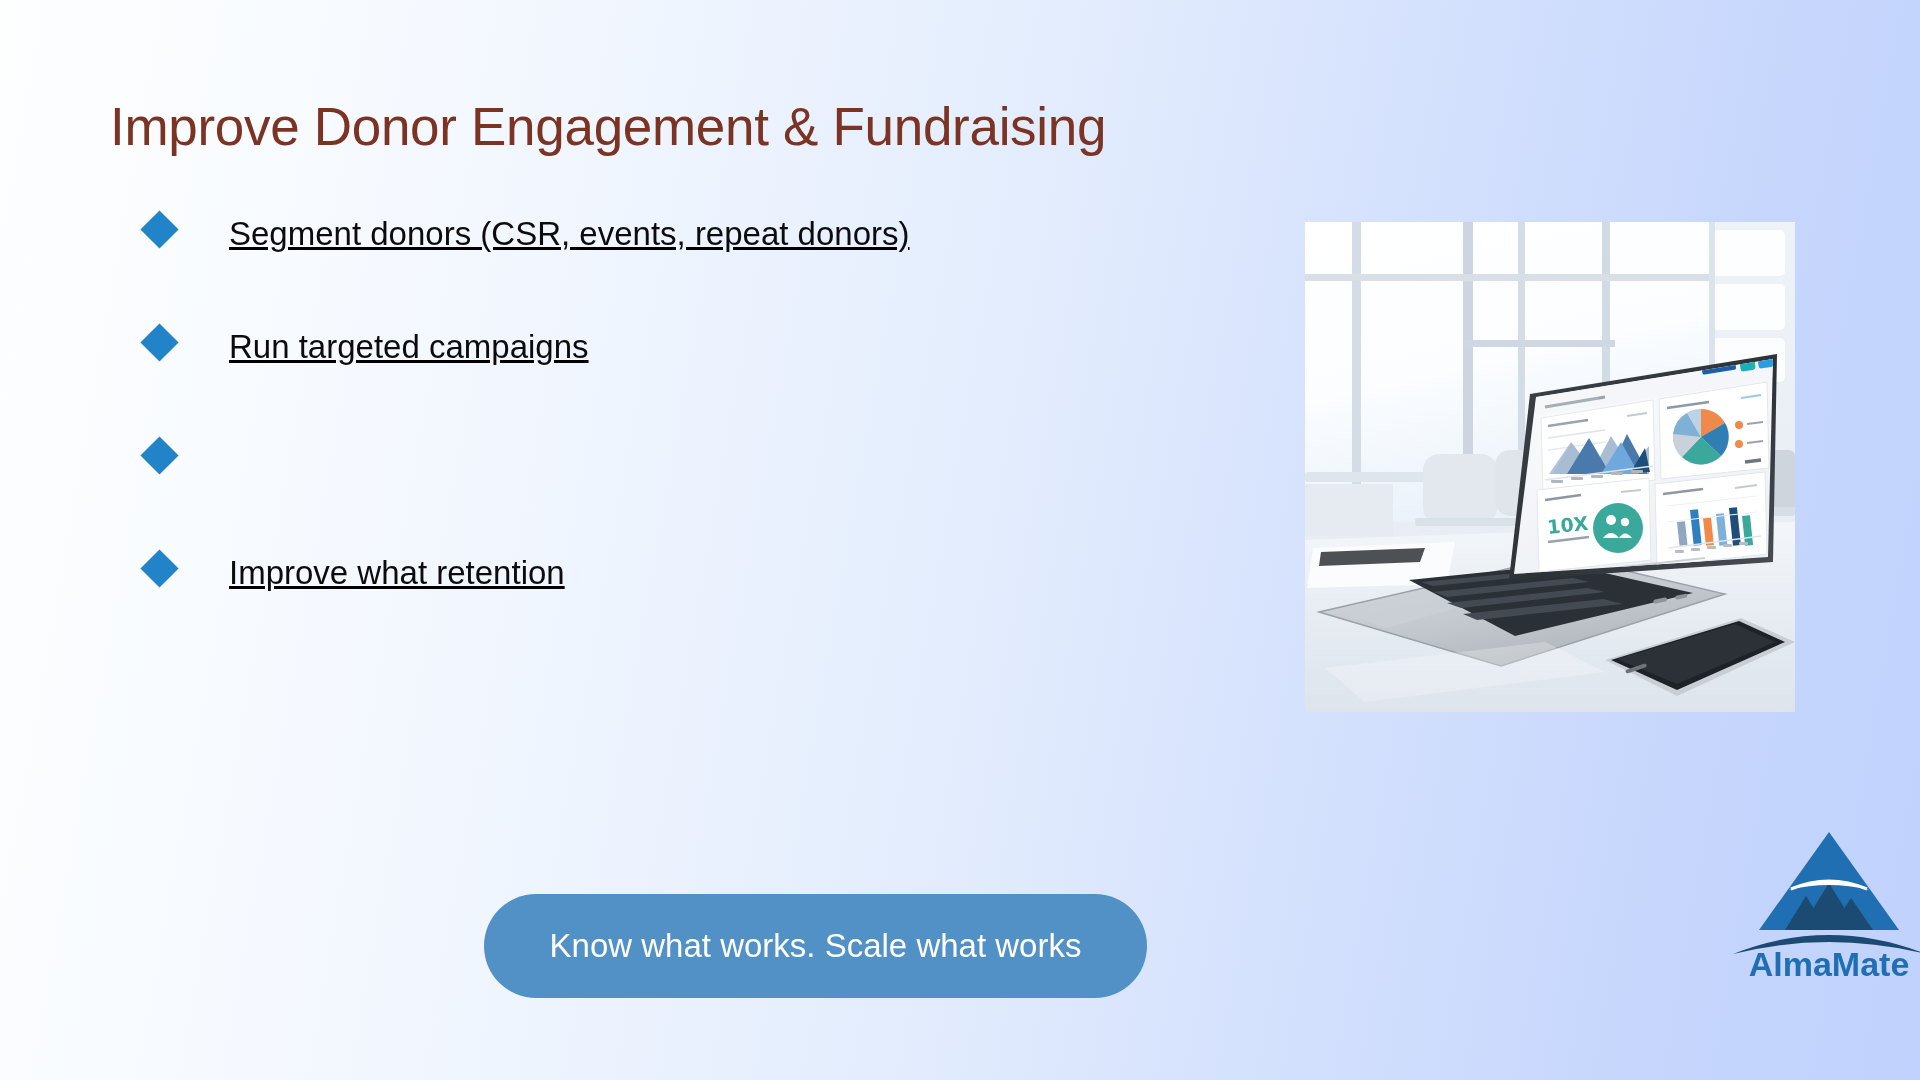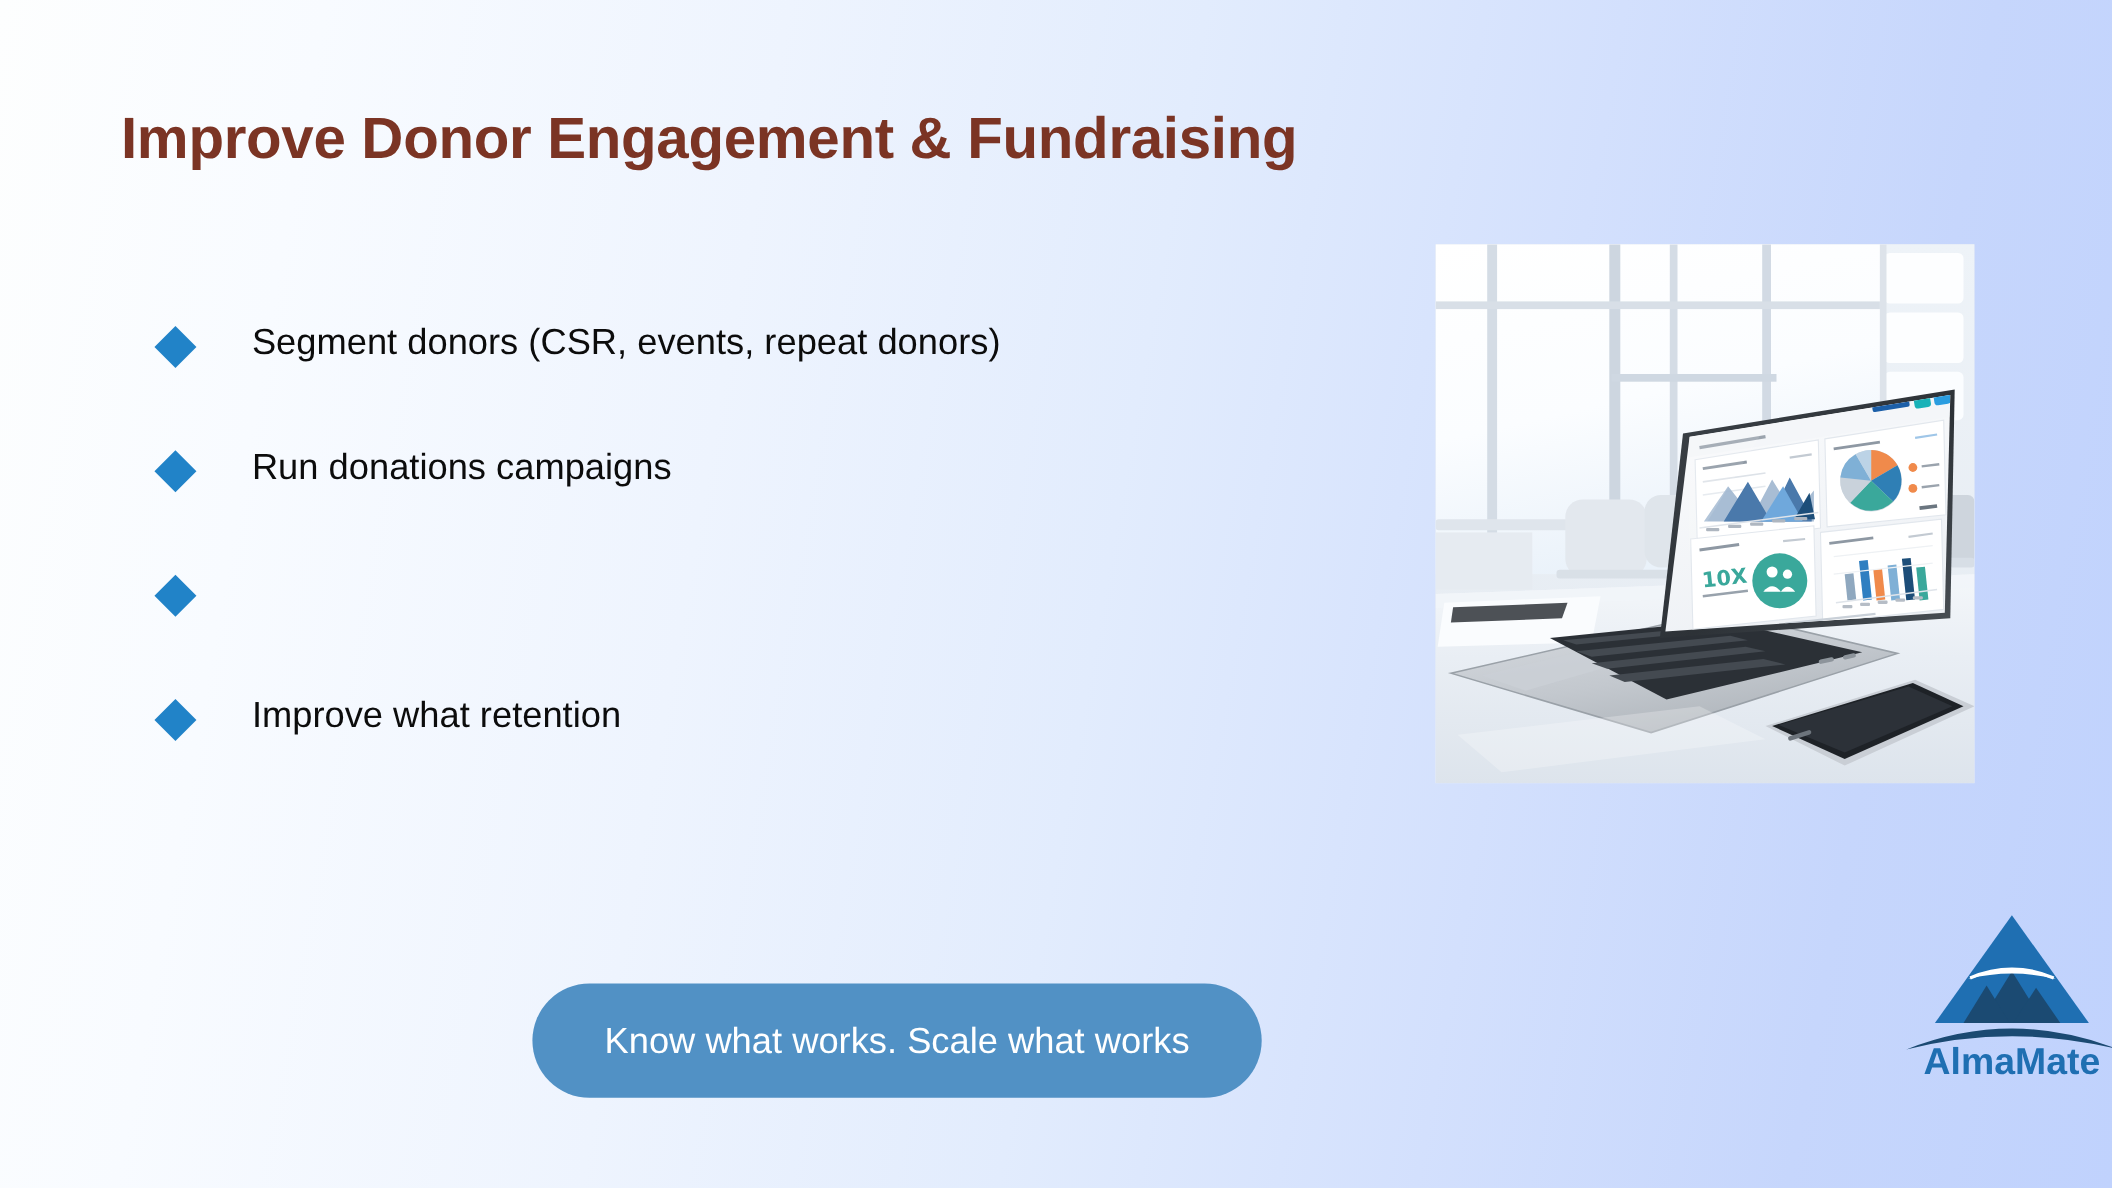--- a/index.html
+++ b/index.html
@@ -30,37 +30,38 @@
                 #c0d2fd 100%);
     overflow: hidden;
   }
 
   
   .title {
     position: absolute;
     left: 110px;
     top: 96px;
     font-size: 53px;
-    font-weight: bold;
+    font-weight: normal;
     color: #7b3424;
     letter-spacing: -0.3px;
     white-space: nowrap;
   }
 
   
   .bullets {
     position: absolute;
     left: 146px;
     top: 216px;
     width: 1060px;
   }
   .bullet-row {
     display: flex;
-    align-items: flex-end;
+    align-items: flex-start;
     height: 113px;
+    text-decoration: underline;
   }
   .diamond {
     width: 27px;
     height: 27px;
     background: #2183c8;
     transform: rotate(45deg);
     flex: 0 0 auto;
   }
   .bullet-text {
     margin-left: 56px;
@@ -123,21 +124,21 @@
 
   <div class="bullets">
 
     <div class="bullet-row">
       <span class="diamond"></span>
       <span class="bullet-text">Segment donors (CSR, events, repeat donors)</span>
     </div>
 
     <div class="bullet-row">
       <span class="diamond"></span>
-      <span class="bullet-text">Run donations campaigns</span>
+      <span class="bullet-text">Run targeted campaigns</span>
     </div>
 
     <div class="bullet-row">
       <span class="diamond"></span>
     </div>
 
     <div class="bullet-row">
       <span class="diamond"></span>
       <span class="bullet-text">Improve what retention</span>
     </div>

